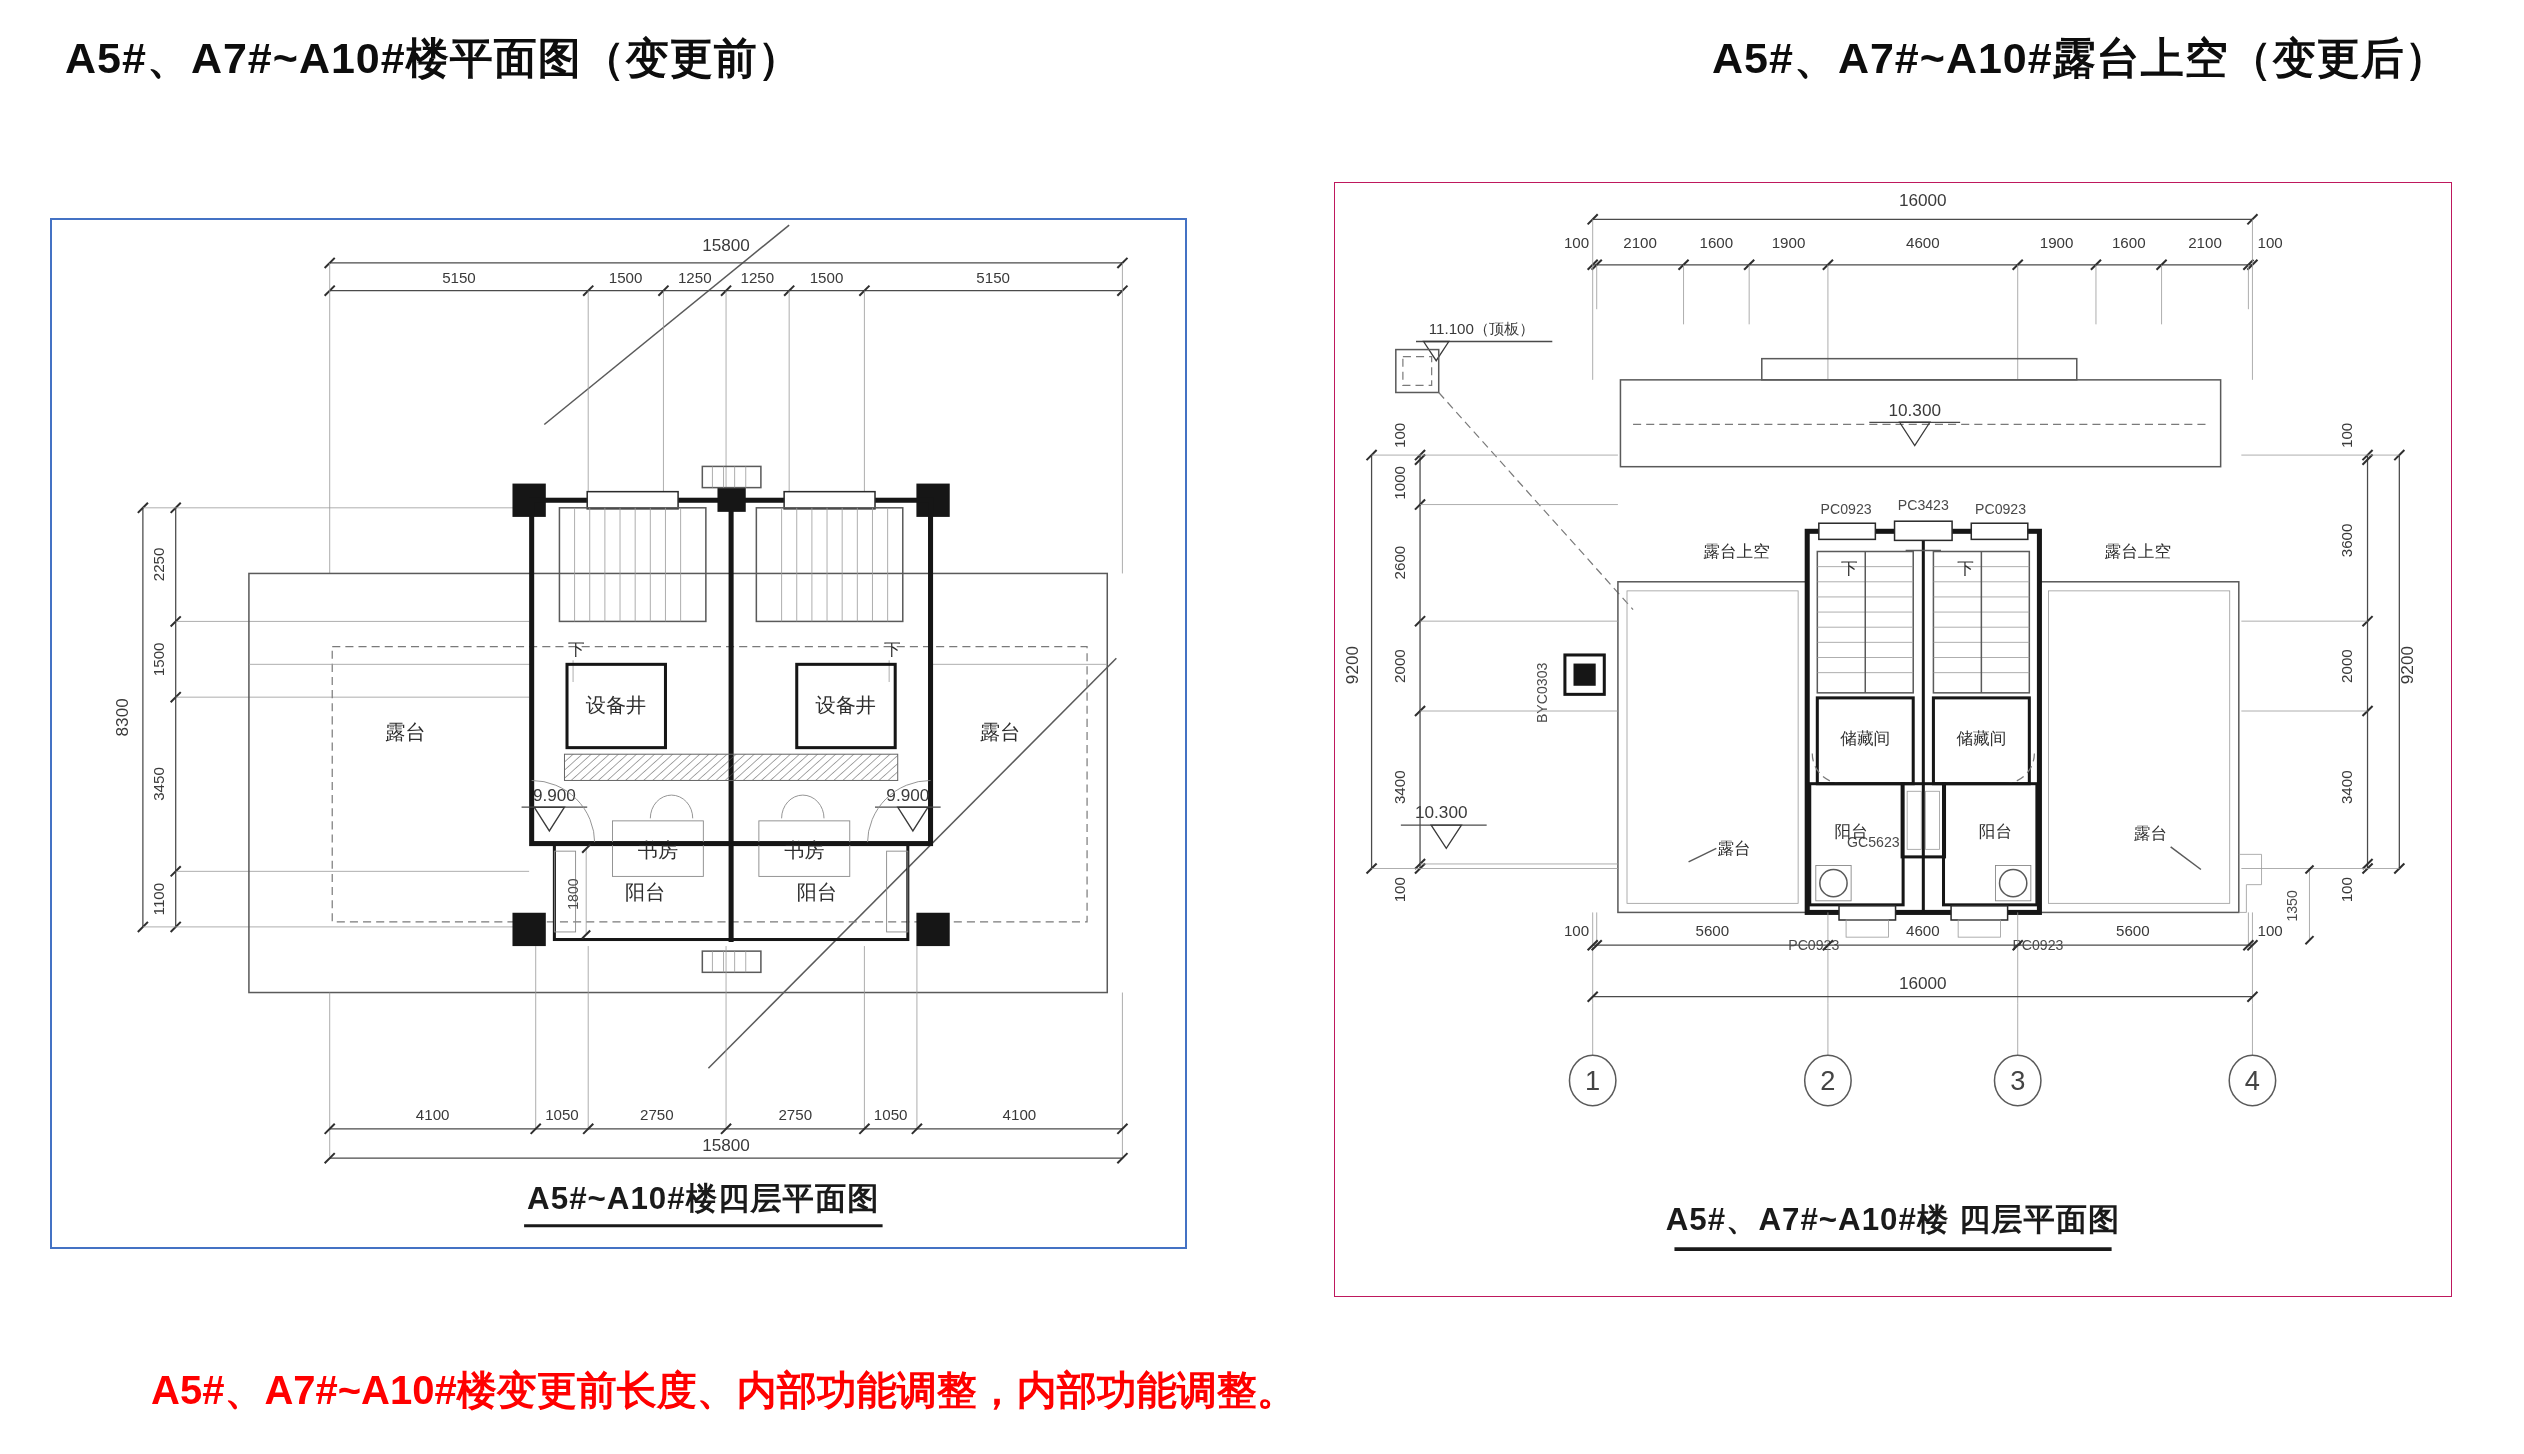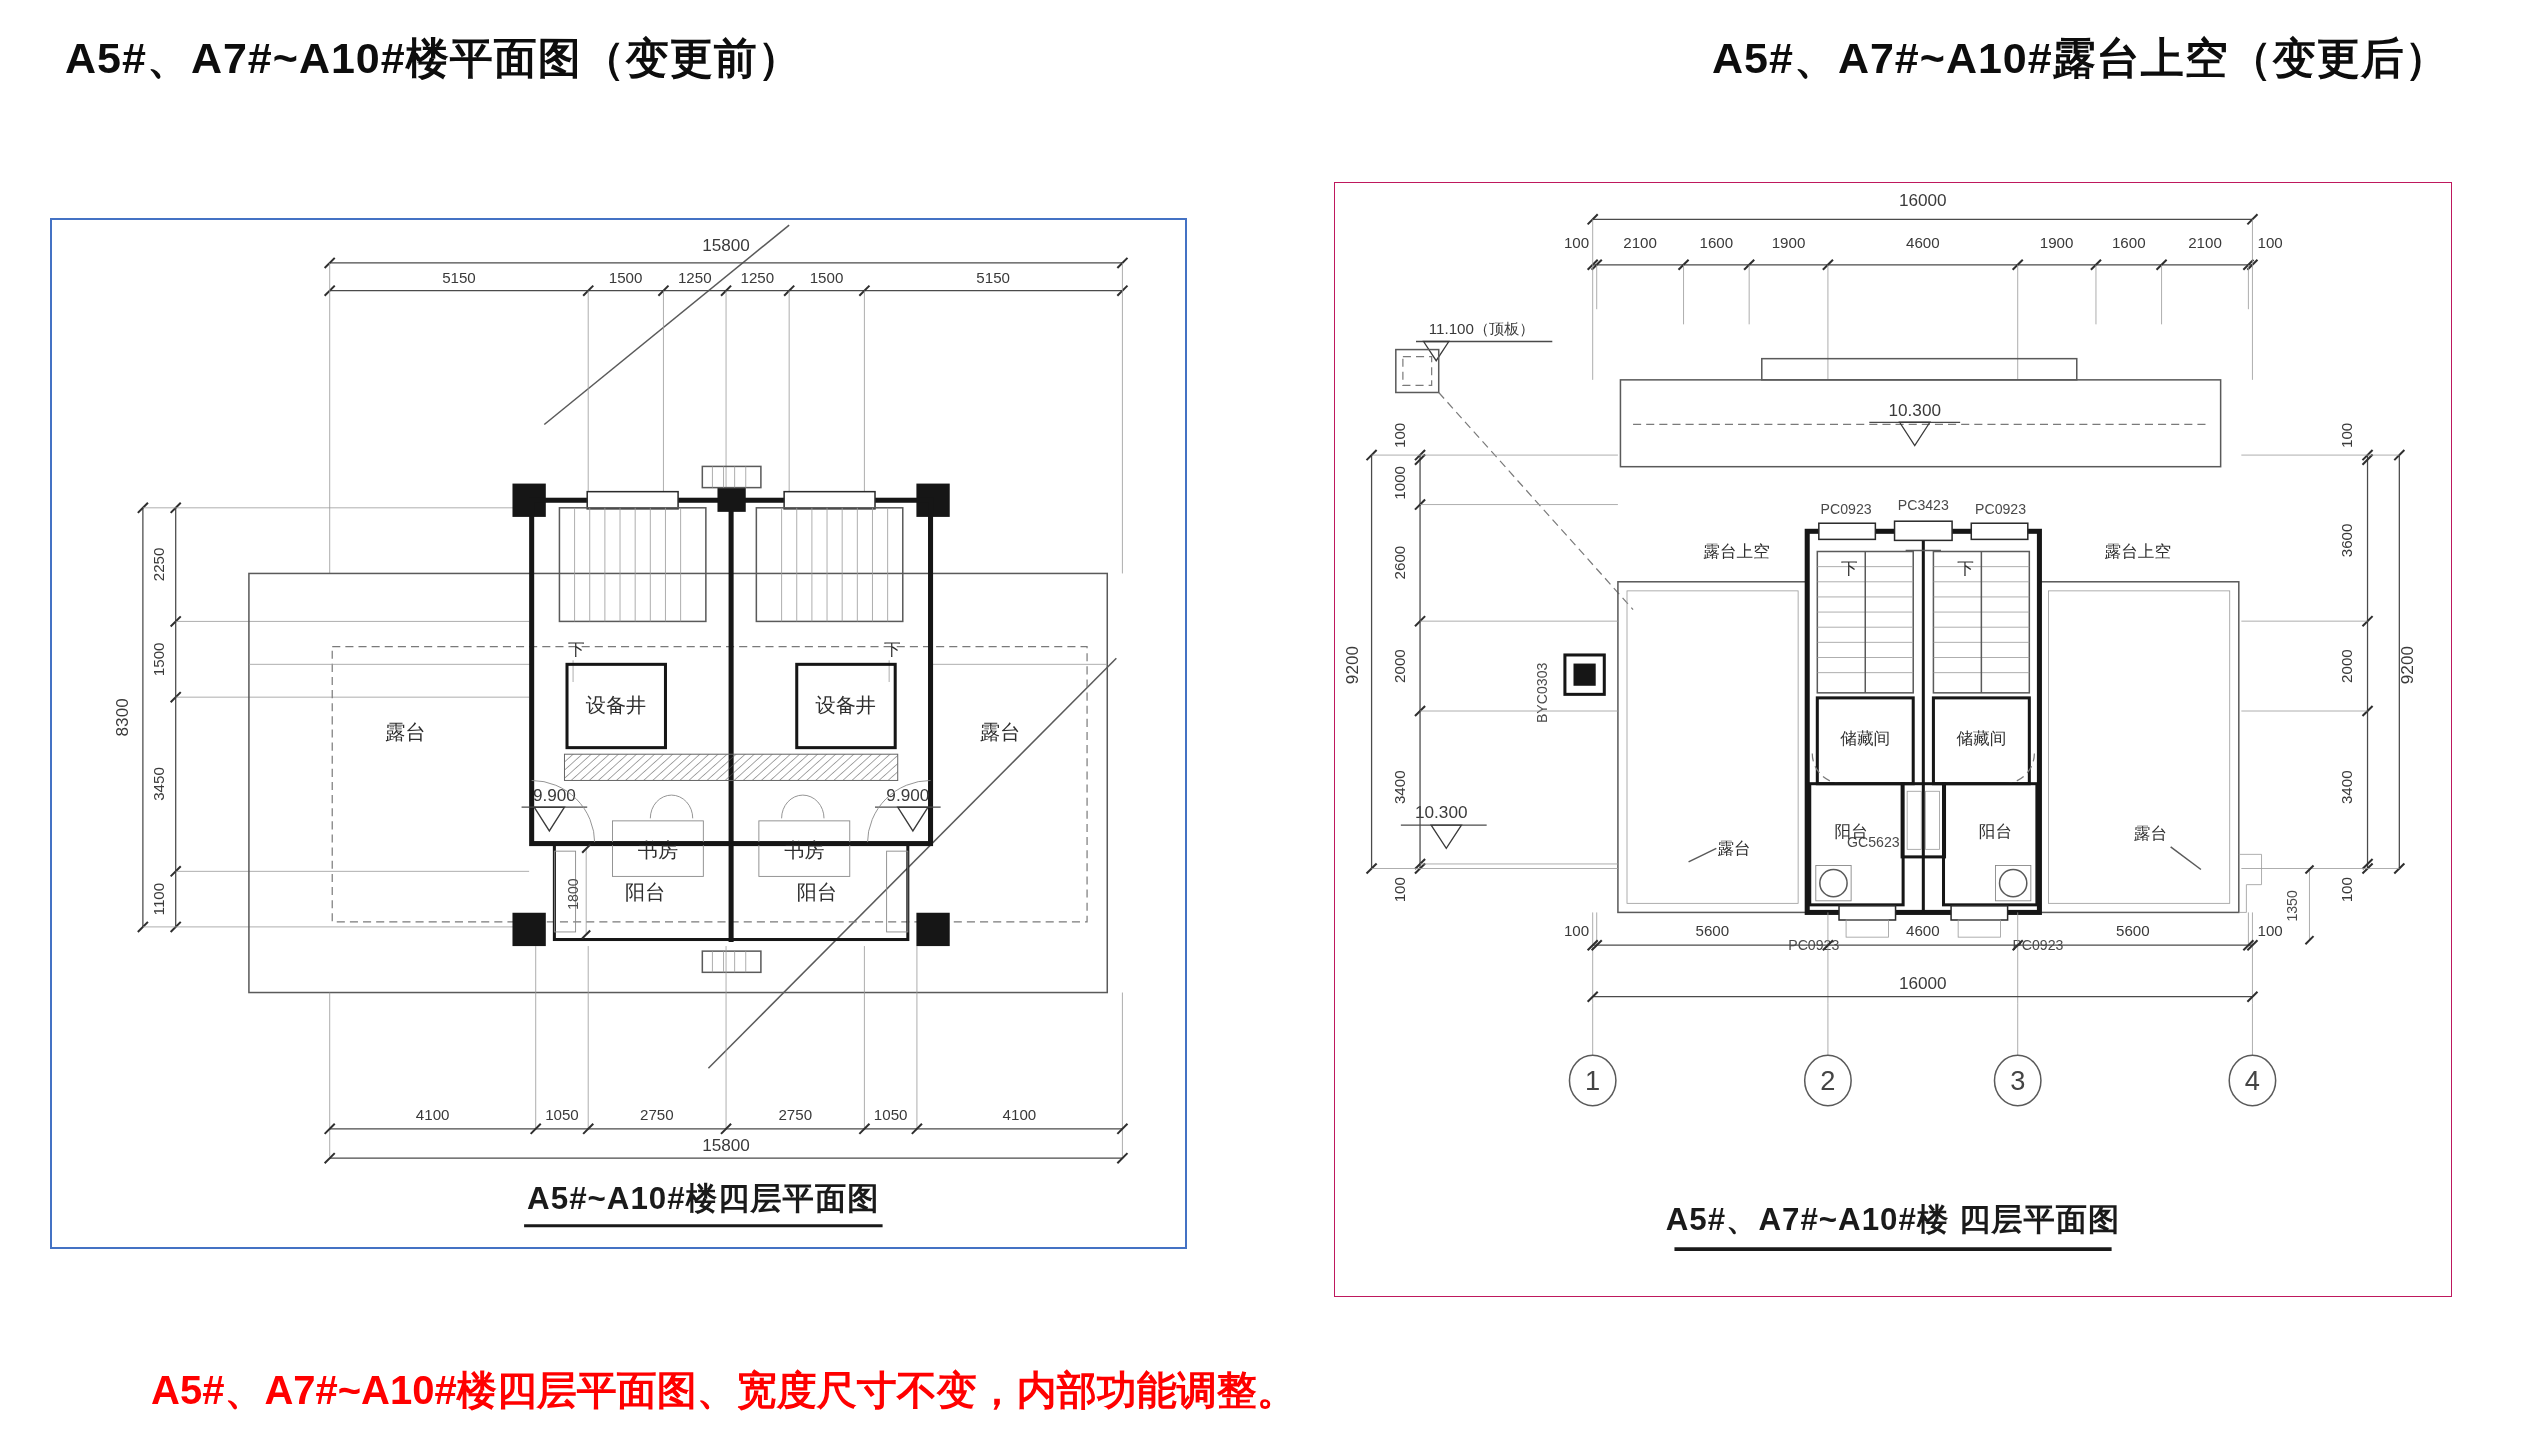--- a/index.html
+++ b/index.html
@@ -484,14 +484,14 @@
       <ellipse class="thin" cx="1817" cy="1778" rx="46" ry="50"></ellipse>
       <text x="1817" y="1797" text-anchor="middle" style="font-size:54px;fill:#444;">4</text>
     </g>
   </g>
 
   <text class="cap" x="1105" y="2075" text-anchor="middle">A5#、A7#~A10#楼 四层平面图</text>
   <line x1="672" y1="2112" x2="1538" y2="2112" stroke="#1a1a1a" stroke-width="7"></line>
 </svg>
 </div>
 
-<div class="note" style="left:151px;top:1363px;">A5#、A7#~A10#楼四层平面图、宽度尺寸不变，内部功能调整。</div>
+<div class="note" style="left:151px;top:1363px;">A5#、A7#~A10#楼变更前长度、内部功能调整，内部功能调整。</div>
 
 
 </body></html>

